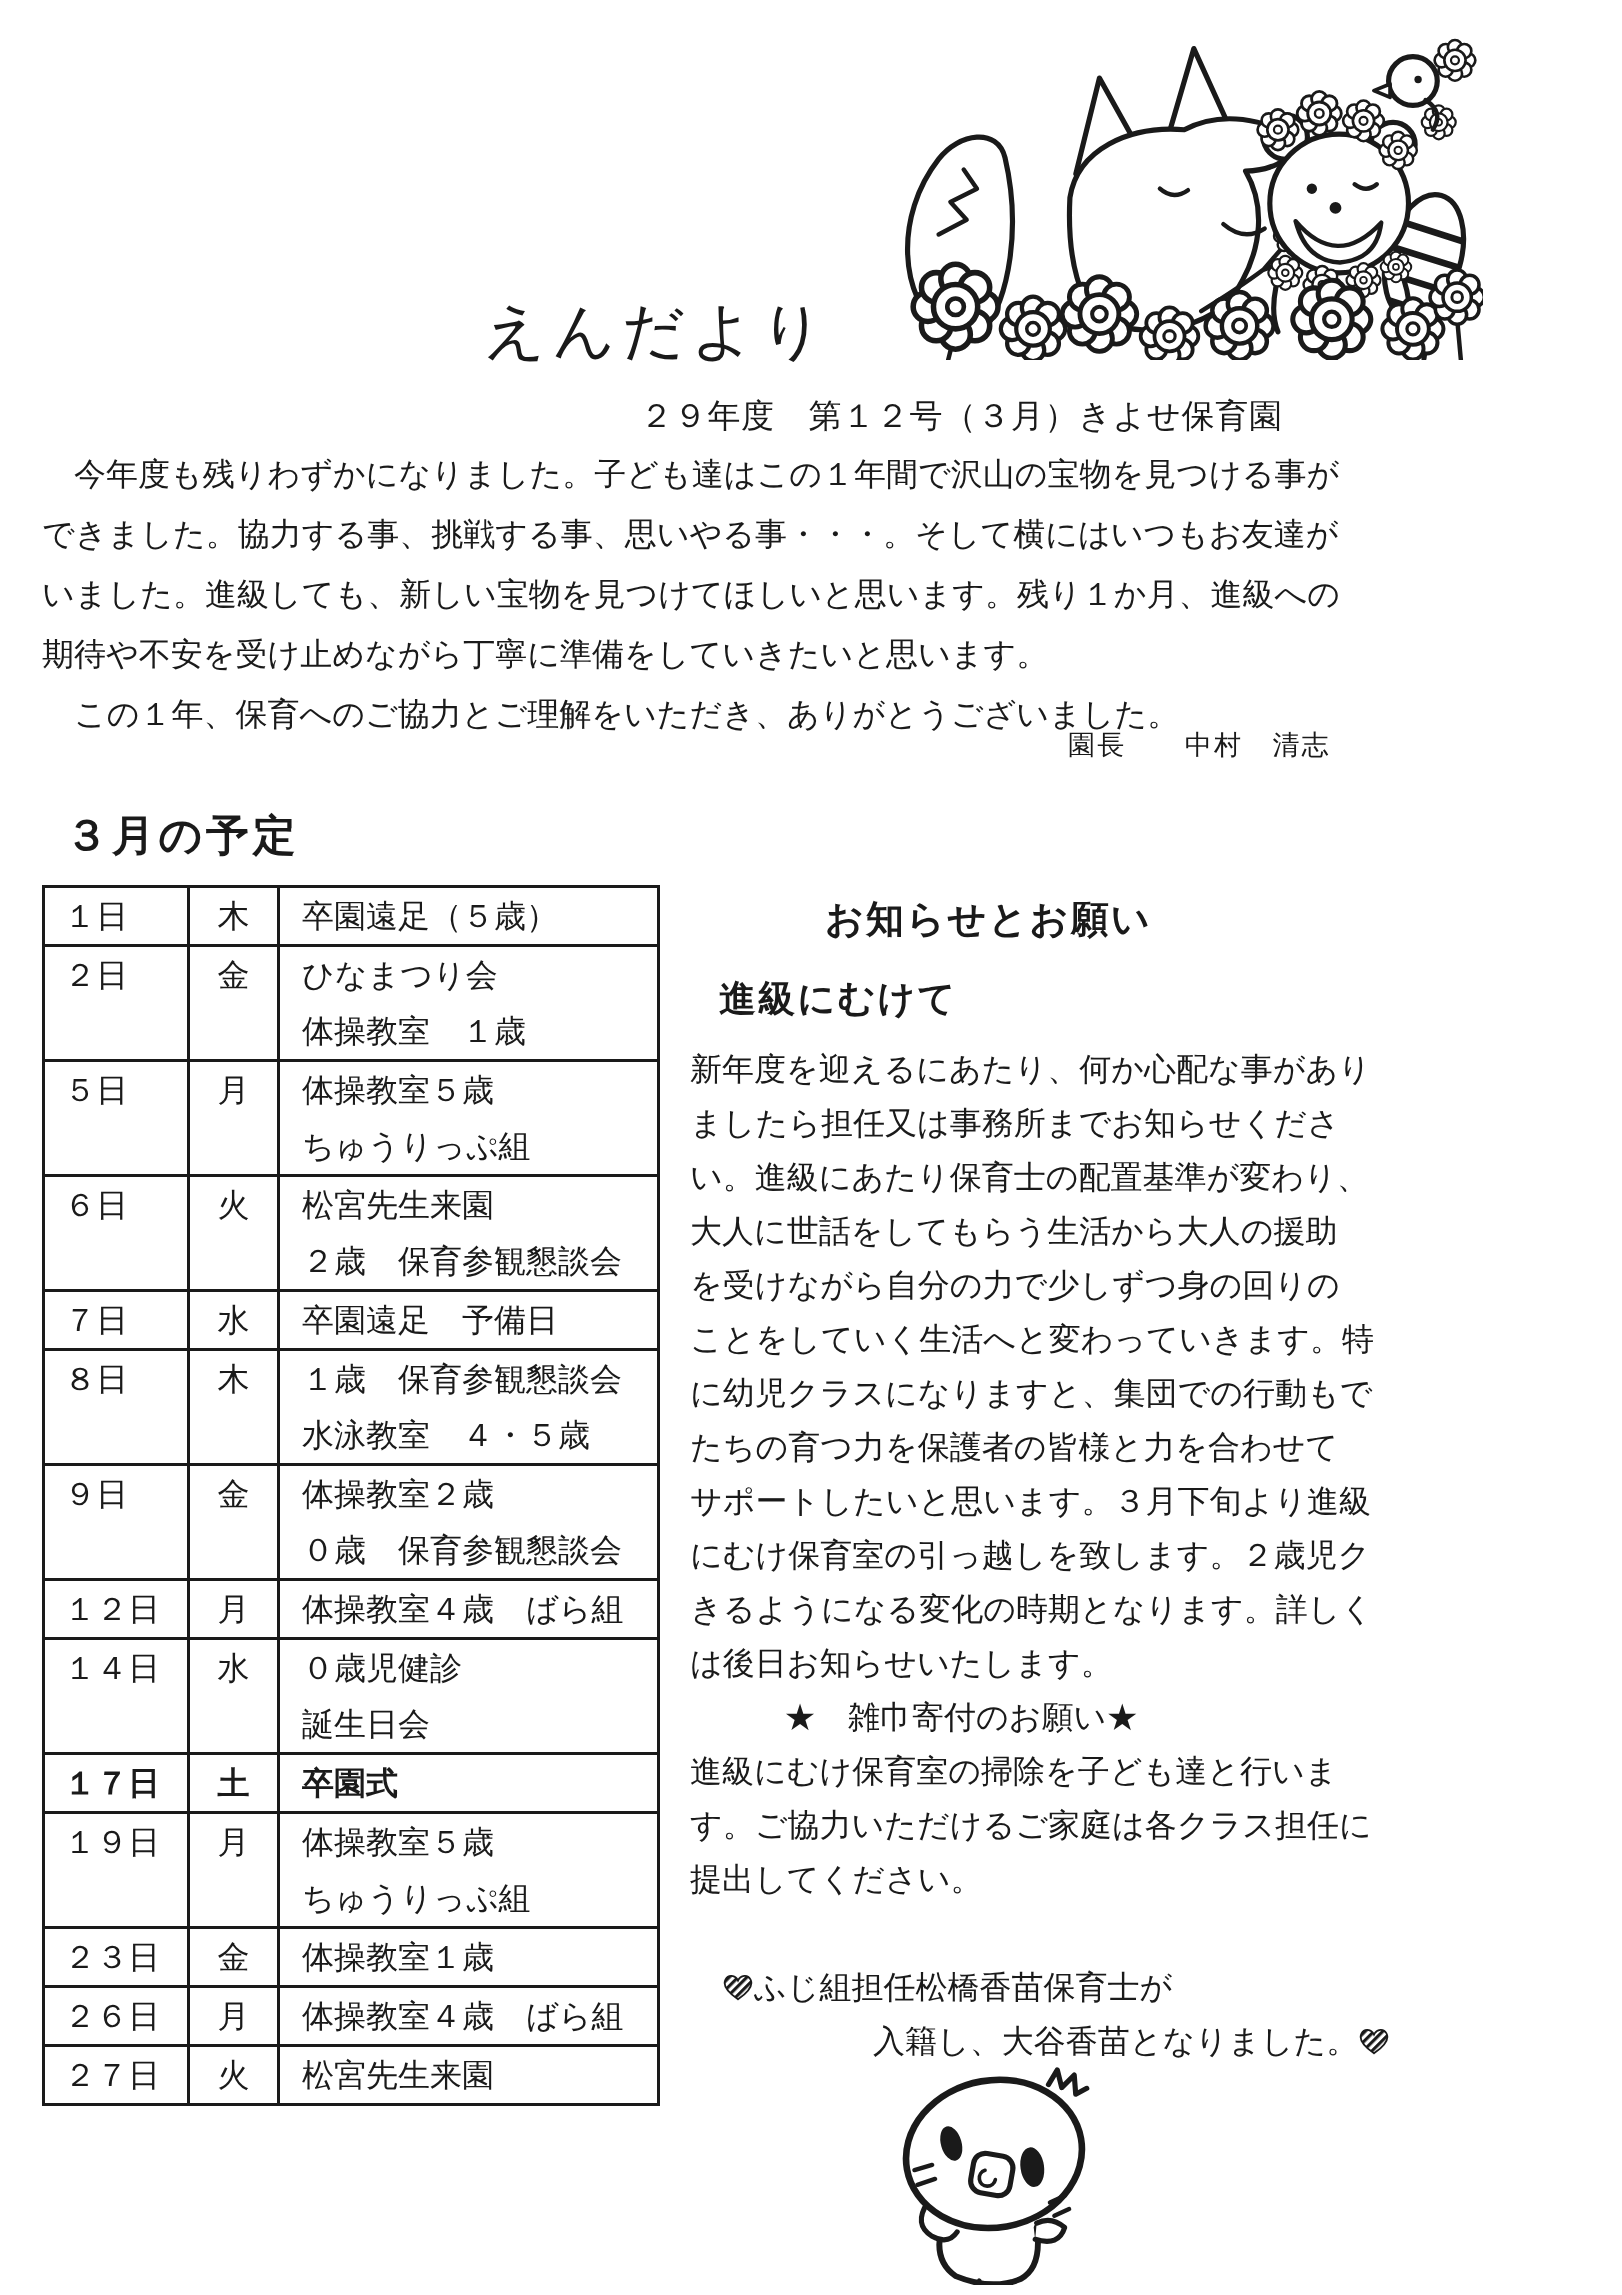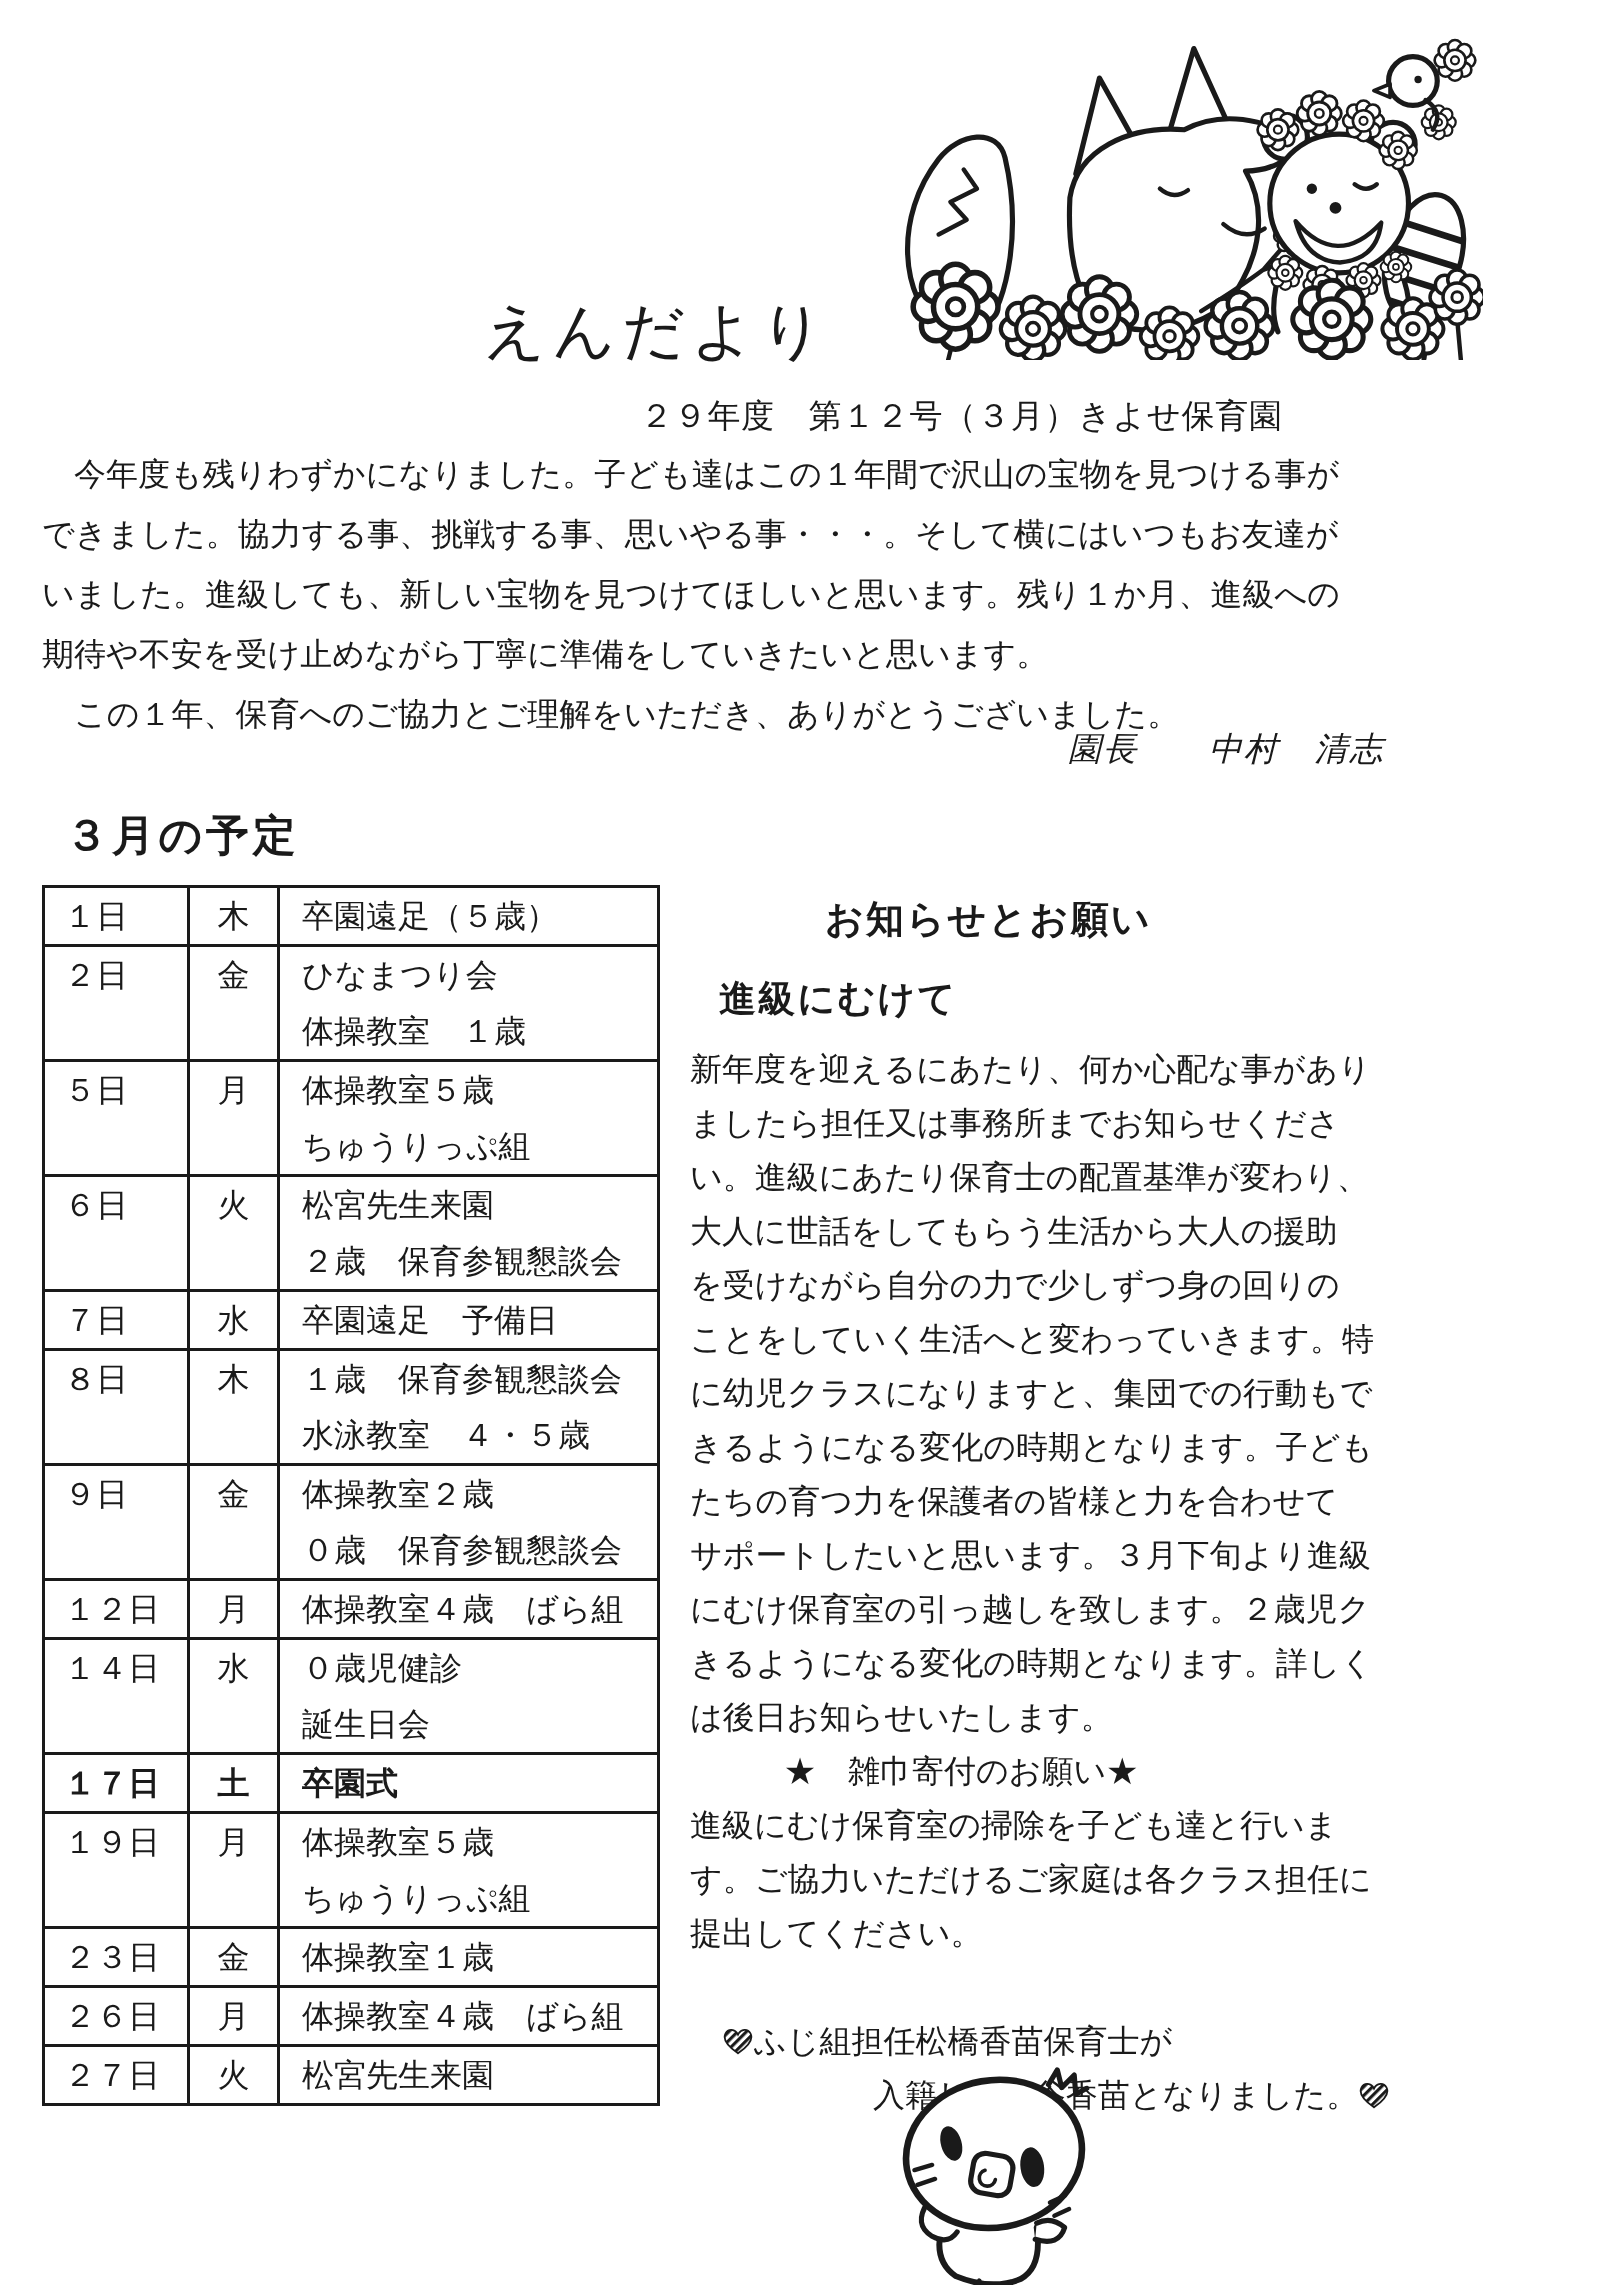--- a/index.html
+++ b/index.html
@@ -10,21 +10,21 @@
     color:#1a1a1a;
   }
   .abs { position:absolute; }
   
   .newsletter-title { left:483px; top:289px; font-size:62px; letter-spacing:5.9px; }
   .issue-line { left:640px; top:394px; font-size:33px; letter-spacing:0.7px; white-space:pre; }
   .header-art { left:856px; top:13.3px; }
   
   .intro { left:42px; top:444px; font-size:32px; }
   .iline { height:60px; line-height:60px; white-space:pre; }
-  .signature { left:1068px; top:727px; font-size:33px; letter-spacing:2.2px; white-space:pre;font-style:italic; }
+  .signature { left:1068px; top:727px; font-size:27px; letter-spacing:2.2px; white-space:pre; }
   
   .schedule-heading { left:65px; top:807px; font-size:43px; font-weight:bold; letter-spacing:3.7px; }
   table.schedule { left:42px; top:885px; position:absolute; border-collapse:collapse; table-layout:fixed; }
   table.schedule td { border:3px solid #1a1a1a; vertical-align:top; font-size:32px; }
   td.td-date { width:145px; padding-left:19px; }
   td.td-day  { width:90px; text-align:center; }
   td.td-event{ width:380px; padding-left:22px;margin-top:8px; }
   td.td-date, td.td-day { line-height:56px;margin-top:21px; }
   .evline { height:56px; line-height:56px; white-space:pre; }
   tr.bold-row td { font-weight:bold; }
@@ -248,21 +248,20 @@
 
 <div class="abs notice-flow">
   <div>
       <div class="nline">新年度を迎えるにあたり、何か心配な事があり</div>
       <div class="nline">ましたら担任又は事務所までお知らせくださ</div>
       <div class="nline">い。進級にあたり保育士の配置基準が変わり、</div>
       <div class="nline">大人に世話をしてもらう生活から大人の援助</div>
       <div class="nline">を受けながら自分の力で少しずつ身の回りの</div>
       <div class="nline">ことをしていく生活へと変わっていきます。特</div>
       <div class="nline">に幼児クラスになりますと、集団での行動もで</div>
-      <div class="nline">きるようになる変化の時期となります。子ども</div>
       <div class="nline">たちの育つ力を保護者の皆様と力を合わせて</div>
       <div class="nline">サポートしたいと思います。３月下旬より進級</div>
       <div class="nline">にむけ保育室の引っ越しを致します。２歳児ク</div>
       <div class="nline">きるようになる変化の時期となります。詳しく</div>
       <div class="nline">は後日お知らせいたします。</div>
     </div>
   <div class="nline star-line">★　雑巾寄付のお願い★</div>
   <div>
       <div class="nline">進級にむけ保育室の掃除を子ども達と行いま</div>
       <div class="nline">す。ご協力いただけるご家庭は各クラス担任に</div>

